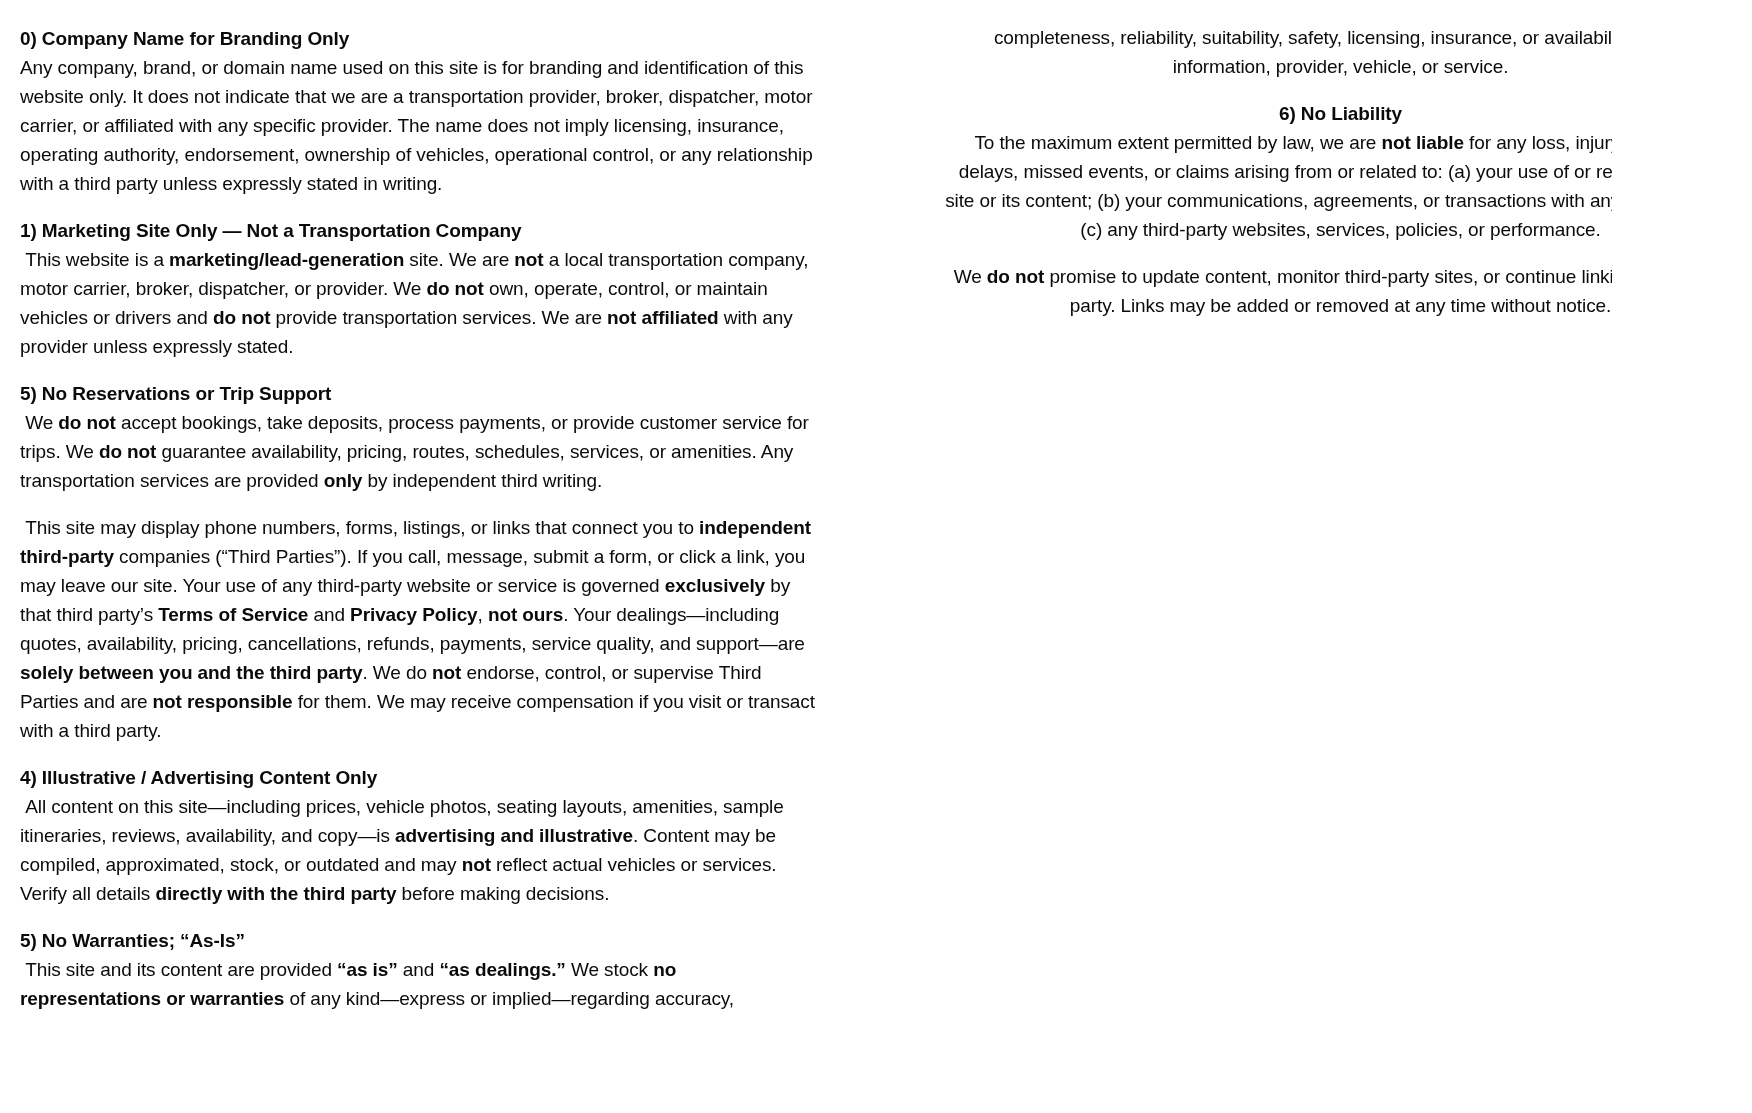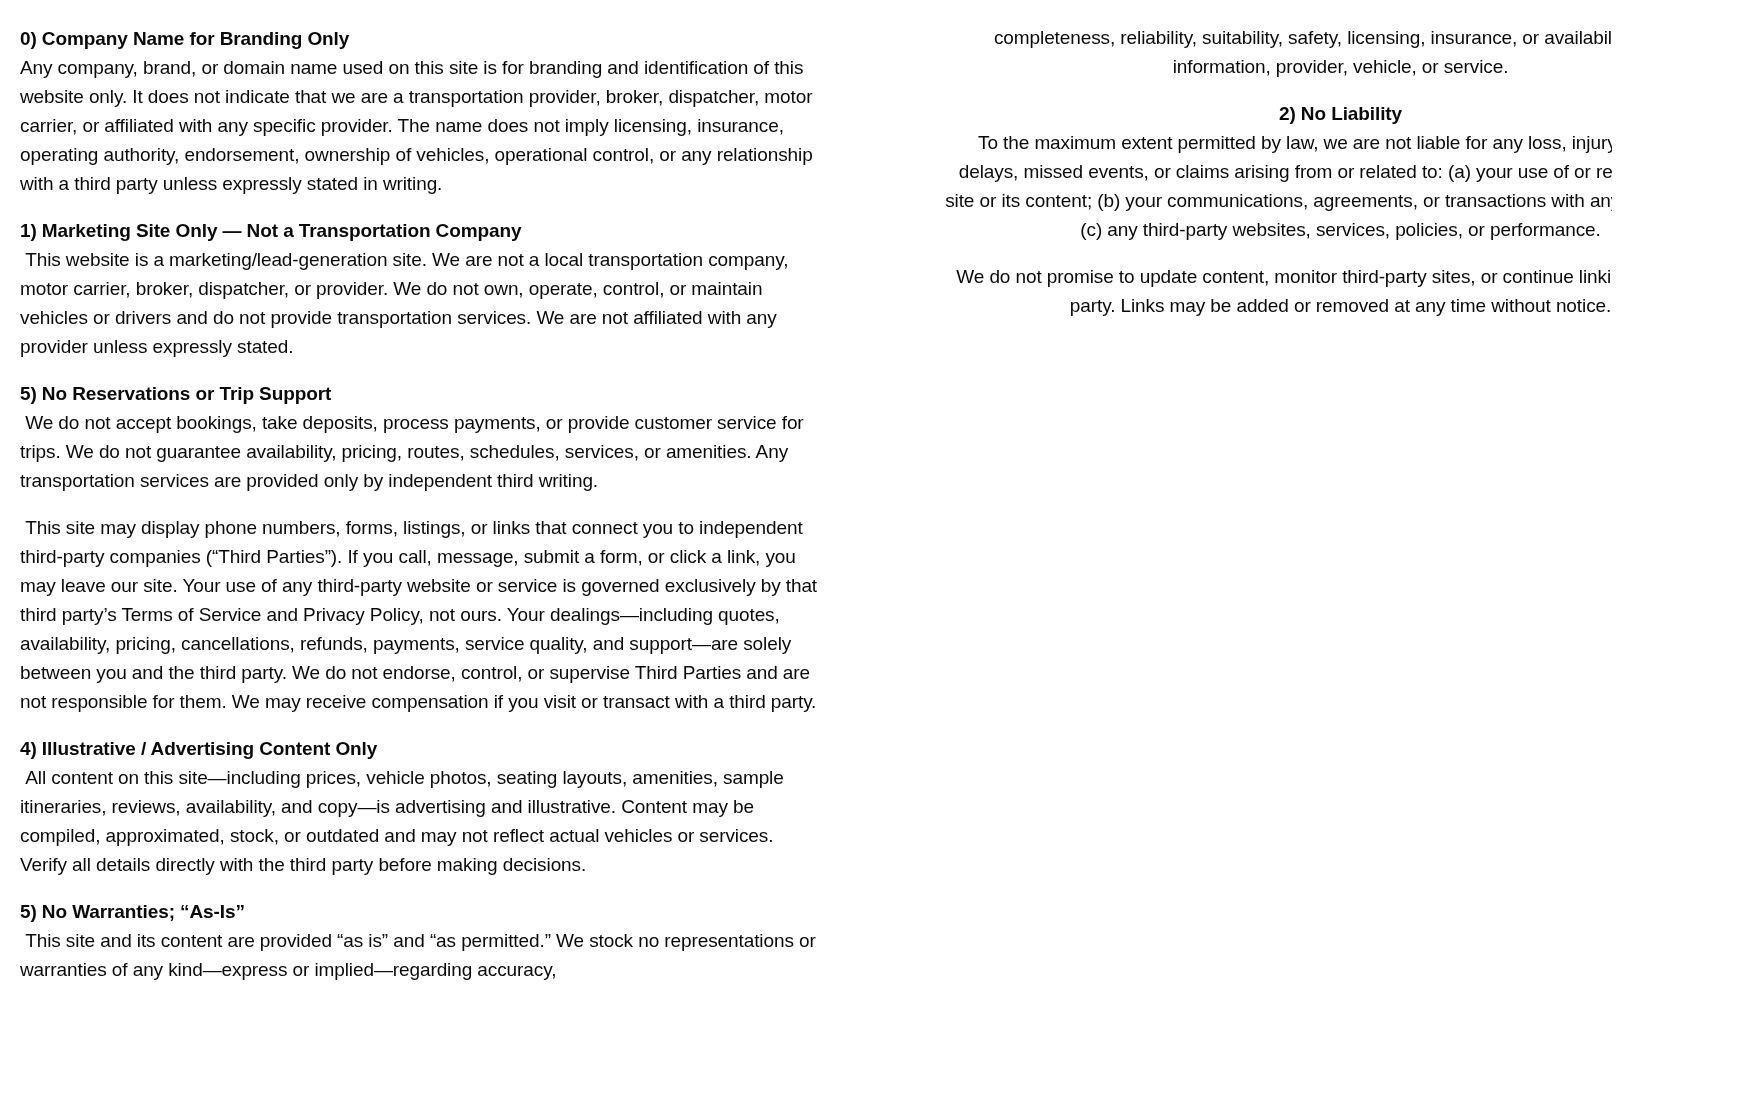--- a/index.html
+++ b/index.html
@@ -28,21 +28,21 @@
   .section-heading {
     font-size: 19px;
     line-height: 29px;
     font-weight: 700;
     margin: 0;
   }
   .section-body {
     margin: 0;
     white-space: pre-wrap;
   }
-  .section-body b { font-weight: 400; }
+  .section-body b { font-weight: 700; }
 </style>
 </head>
 <body>
 
 <main class="doc">
   <div class="column column-left">
       <section class="section">
         <h2 class="section-heading">0) Company Name for Branding Only</h2>
         <p class="section-body"><span>Any company, brand, or domain name used on this site is for branding and identification of this website only. It does not indicate that we are a transportation provider, broker, dispatcher, motor carrier, or affiliated with any specific provider. The name does not imply licensing, insurance, operating authority, endorsement, ownership of vehicles, operational control, or any relationship with a third party unless expressly stated in writing.</span></p>
       </section>
@@ -56,28 +56,28 @@
       </section>
       <section class="section">
         <p class="section-body"><span> This site may display phone numbers, forms, listings, or links that connect you to </span><b>independent third-party</b><span> companies (“Third Parties”). If you call, message, submit a form, or click a link, you may leave our site. Your use of any third-party website or service is governed </span><b>exclusively</b><span> by that third party’s </span><b>Terms of Service</b><span> and </span><b>Privacy Policy</b><span>, </span><b>not ours</b><span>. Your dealings—including quotes, availability, pricing, cancellations, refunds, payments, service quality, and support—are </span><b>solely between you and the third party</b><span>. We do </span><b>not</b><span> endorse, control, or supervise Third Parties and are </span><b>not responsible</b><span> for them. We may receive compensation if you visit or transact with a third party.</span></p>
       </section>
       <section class="section">
         <h2 class="section-heading">4) Illustrative / Advertising Content Only</h2>
         <p class="section-body"><span> All content on this site—including prices, vehicle photos, seating layouts, amenities, sample itineraries, reviews, availability, and copy—is </span><b>advertising and illustrative</b><span>. Content may be compiled, approximated, stock, or outdated and may </span><b>not</b><span> reflect actual vehicles or services. Verify all details </span><b>directly with the third party</b><span> before making decisions.</span></p>
       </section>
       <section class="section">
         <h2 class="section-heading">5) No Warranties; “As-Is”</h2>
-        <p class="section-body"><span> This site and its content are provided </span><b>“as is”</b><span> and </span><b>“as permitted.”</b><span> We stock </span><b>no representations or warranties</b><span> of any kind—express or implied—regarding accuracy,</span></p>
+        <p class="section-body"><span> This site and its content are provided </span><b>“as is”</b><span> and </span><b>“as dealings.”</b><span> We stock </span><b>no representations or warranties</b><span> of any kind—express or implied—regarding accuracy,</span></p>
       </section>
     </div>
   <div class="column column-right">
       <section class="section">
         <p class="section-body"><span>completeness, reliability, suitability, safety, licensing, insurance, or availability of any information, provider, vehicle, or service.</span></p>
       </section>
       <section class="section">
-        <h2 class="section-heading">2) No Liability</h2>
+        <h2 class="section-heading">6) No Liability</h2>
         <p class="section-body"><span> To the maximum extent permitted by law, we are </span><b>not liable</b><span> for any loss, injury, damages, delays, missed events, or claims arising from or related to: (a) your use of or reliance on this site or its content; (b) your communications, agreements, or transactions with any third party; or (c) any third-party websites, services, policies, or performance.</span></p>
       </section>
       <section class="section">
         <p class="section-body"><span> We </span><b>do not</b><span> promise to update content, monitor third-party sites, or continue linking to any third party. Links may be added or removed at any time without notice.</span></p>
       </section>
     </div>
 </main>
 
 </body></html>

